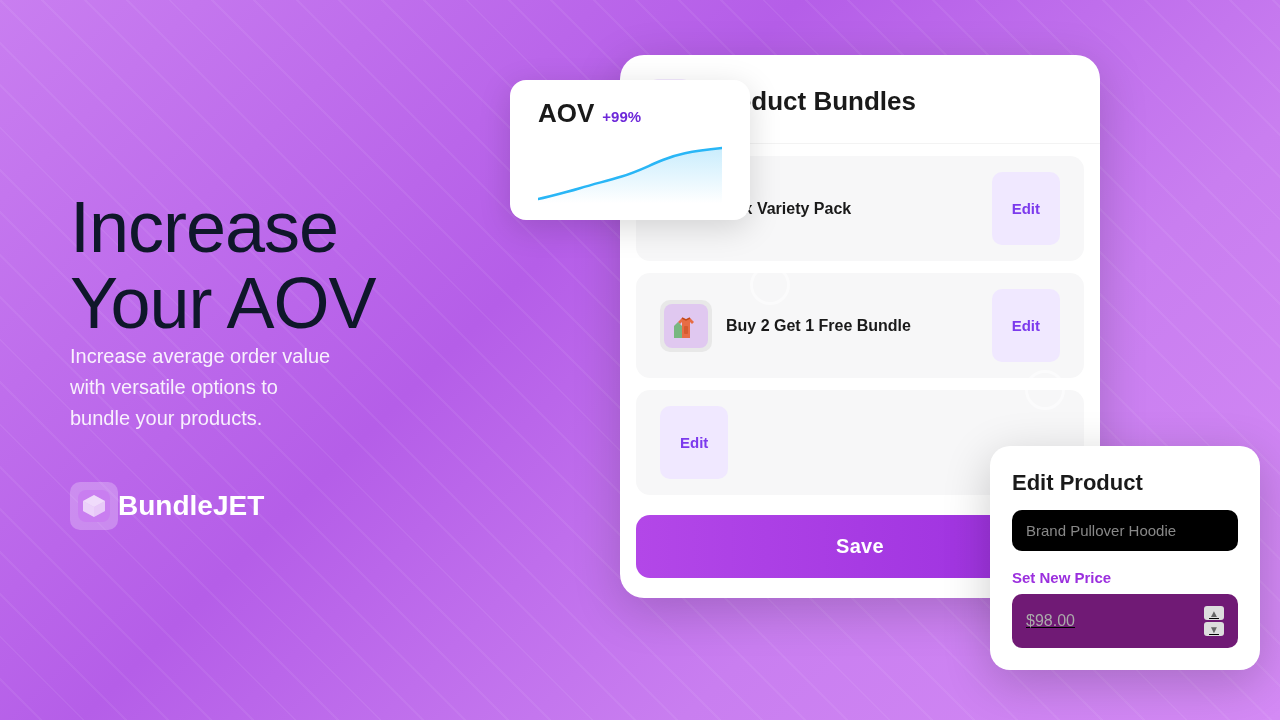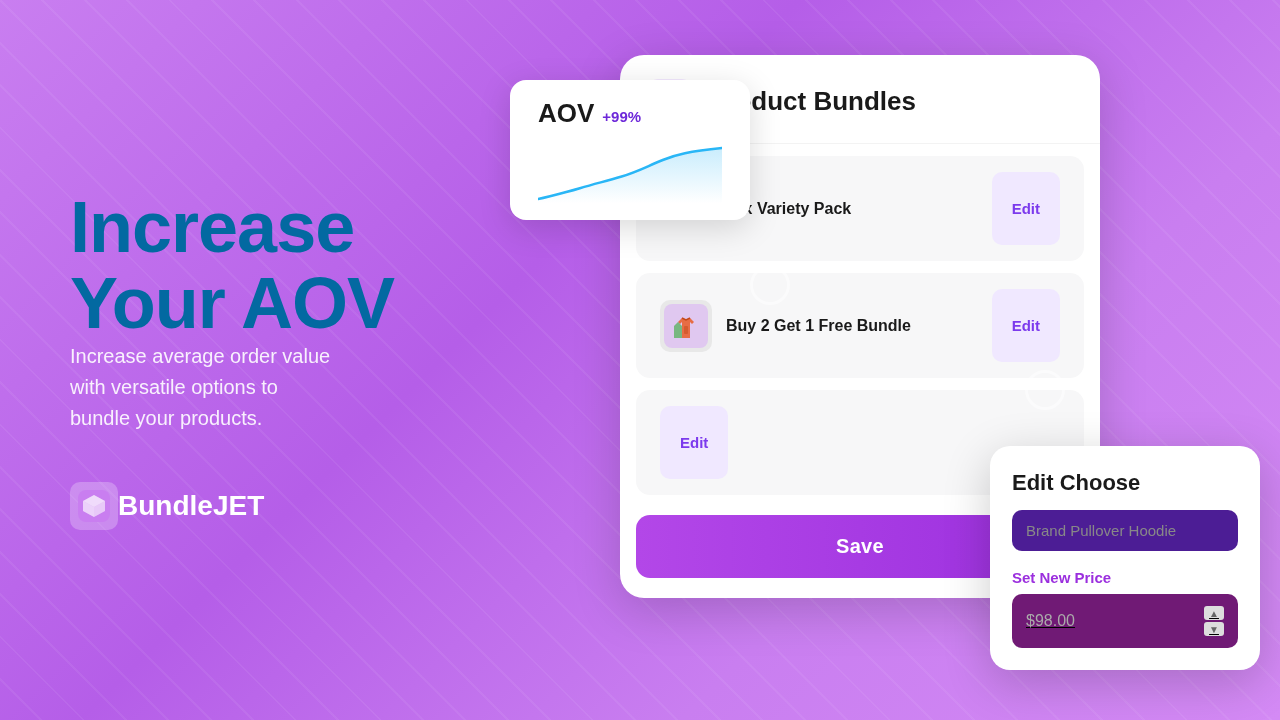--- a/index.html
+++ b/index.html
@@ -41,22 +41,22 @@
     .left-panel {
       width: 480px;
       display: flex;
       flex-direction: column;
       justify-content: center;
       padding: 60px 50px 60px 70px;
     }
 
     .hero-title {
       font-size: 72px;
-      font-weight: 700;
-      color: #0369a1;
+      font-weight: 400;
+      color: #0f172a;
       line-height: 1.05;
       letter-spacing: -1px;
     }
 
     .hero-subtitle {
       font-size: 20px;
       color: rgba(255,255,255,0.9);
       line-height: 1.55;
       margin-bottom: 48px;
       font-weight: 400;
@@ -259,21 +259,21 @@
 
     .edit-bundle-label {
       font-size: 15px;
       font-weight: 700;
       color: #9b2fde;
       margin-bottom: 8px;
     }
 
     .edit-bundle-input {
       width: 100%;
-      background: #4c1d95;
+      background: #000000;
       border: none;
       border-radius: 10px;
       padding: 12px 14px;
       font-size: 15px;
       color: #888;
       margin-bottom: 18px;
     }
 
     .edit-price-row {
       display: flex;
@@ -427,21 +427,21 @@
       <div class="bundle-item">
         <button class="edit-btn">Edit</button>
       </div>
 
       <div class="save-btn-row">
         <button class="save-btn">Save</button>
       </div>
     </div>
 
     <div class="edit-bundle-card">
-      <div class="edit-bundle-title">Edit Choose</div>
+      <div class="edit-bundle-title">Edit Product</div>
       <div class="edit-bundle-input">Brand Pullover Hoodie</div>
       <div class="edit-bundle-label">Set New Price</div>
       <div class="edit-price-row">
         <span class="edit-price-value">$98.00</span>
         <div class="edit-price-stepper">
           <button class="stepper-btn">▲</button>
           <button class="stepper-btn">▼</button>
         </div>
       </div>
     </div>

